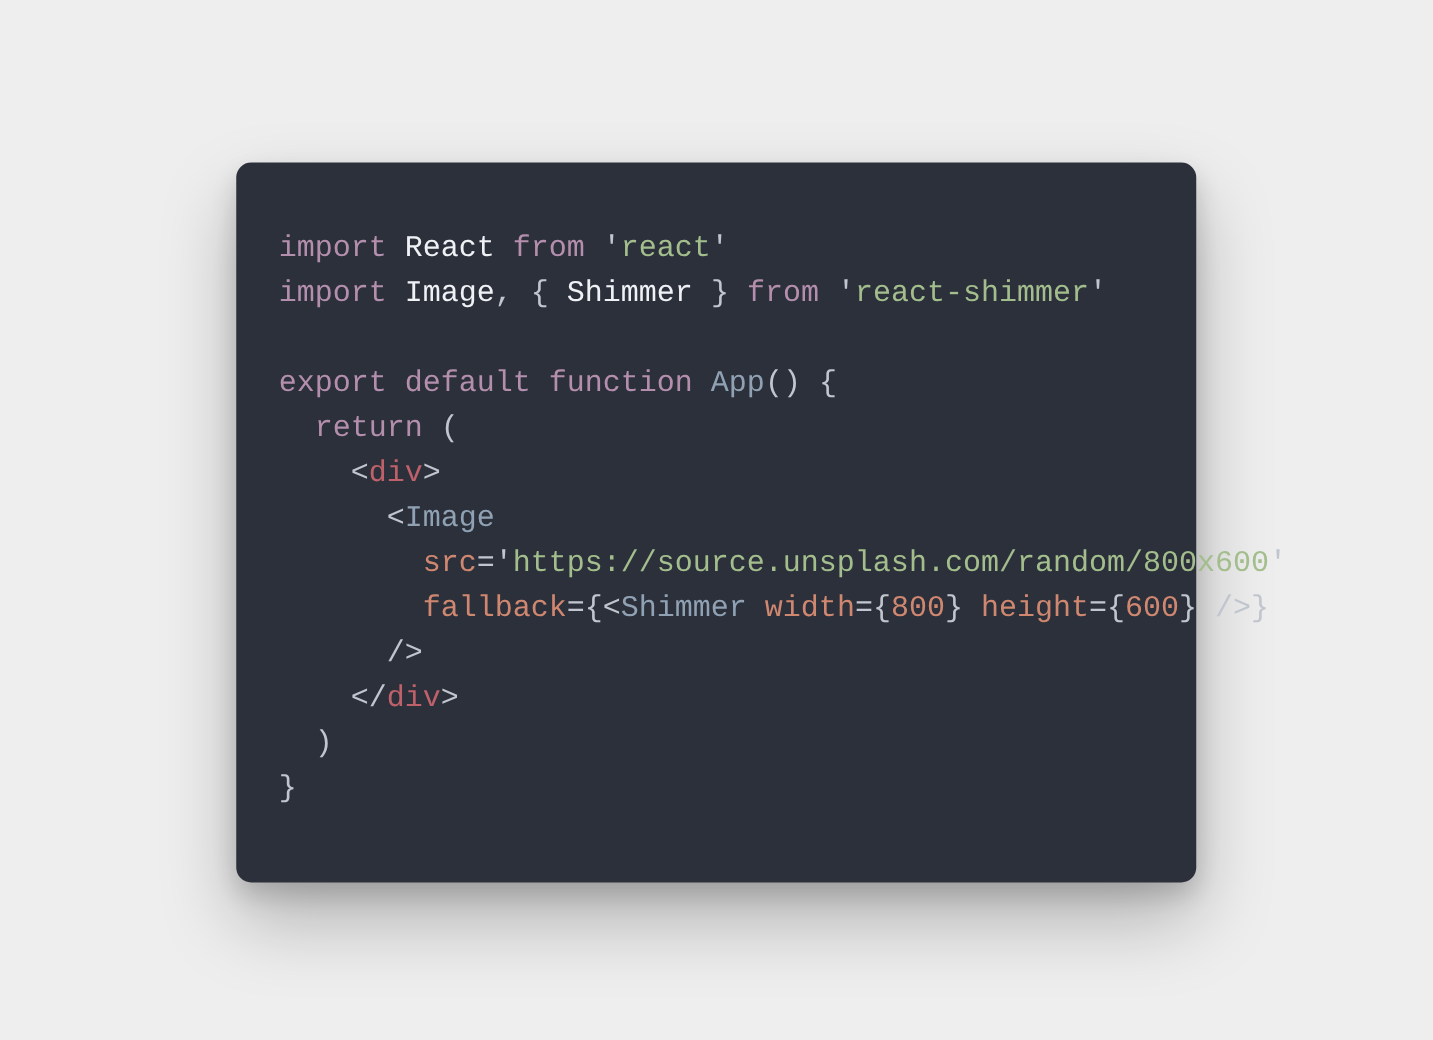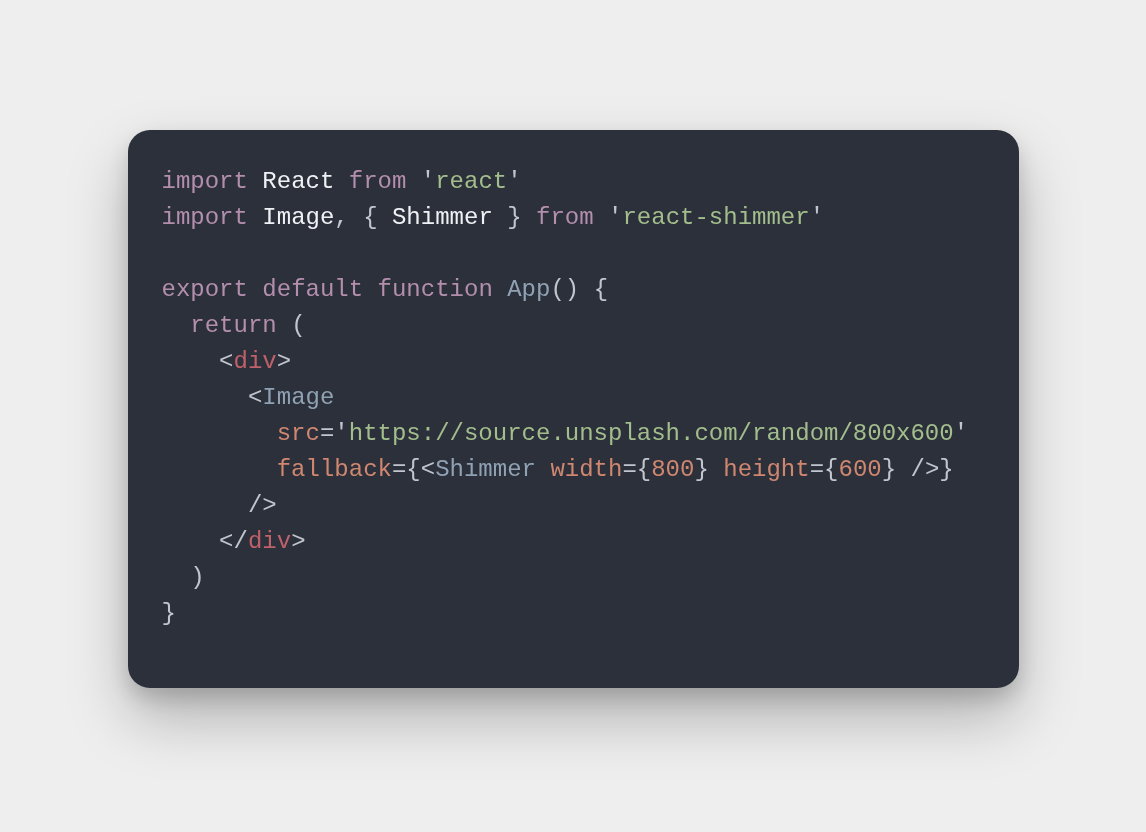--- a/index.html
+++ b/index.html
@@ -8,25 +8,25 @@
     width: 1146px;
     height: 832px;
     background: #eeeeee;
     font-family: ui-monospace, SFMono-Regular, "SF Mono", Menlo, Consolas, "Liberation Mono", monospace;
     display: flex;
     align-items: flex-start;
     justify-content: center;
   }
   .card {
     margin-top: 130px;
-    width: 891px;
+    width: 768px;
     background: #2b303b;
-    border-radius: 22px;
+    border-radius: 12px;
     box-shadow: 0 30px 60px rgba(0,0,0,0.25), 0 10px 20px rgba(0,0,0,0.15);
-    padding: 34px 34px 56px 34px;
+    padding: 52px 34px 56px 34px;
     box-sizing: border-box;
   }
   pre {
     margin: 0;
     font-family: inherit;
     font-size: 24px;
     line-height: 1.5;
     color: #c0c5ce;
     white-space: pre;
   }

